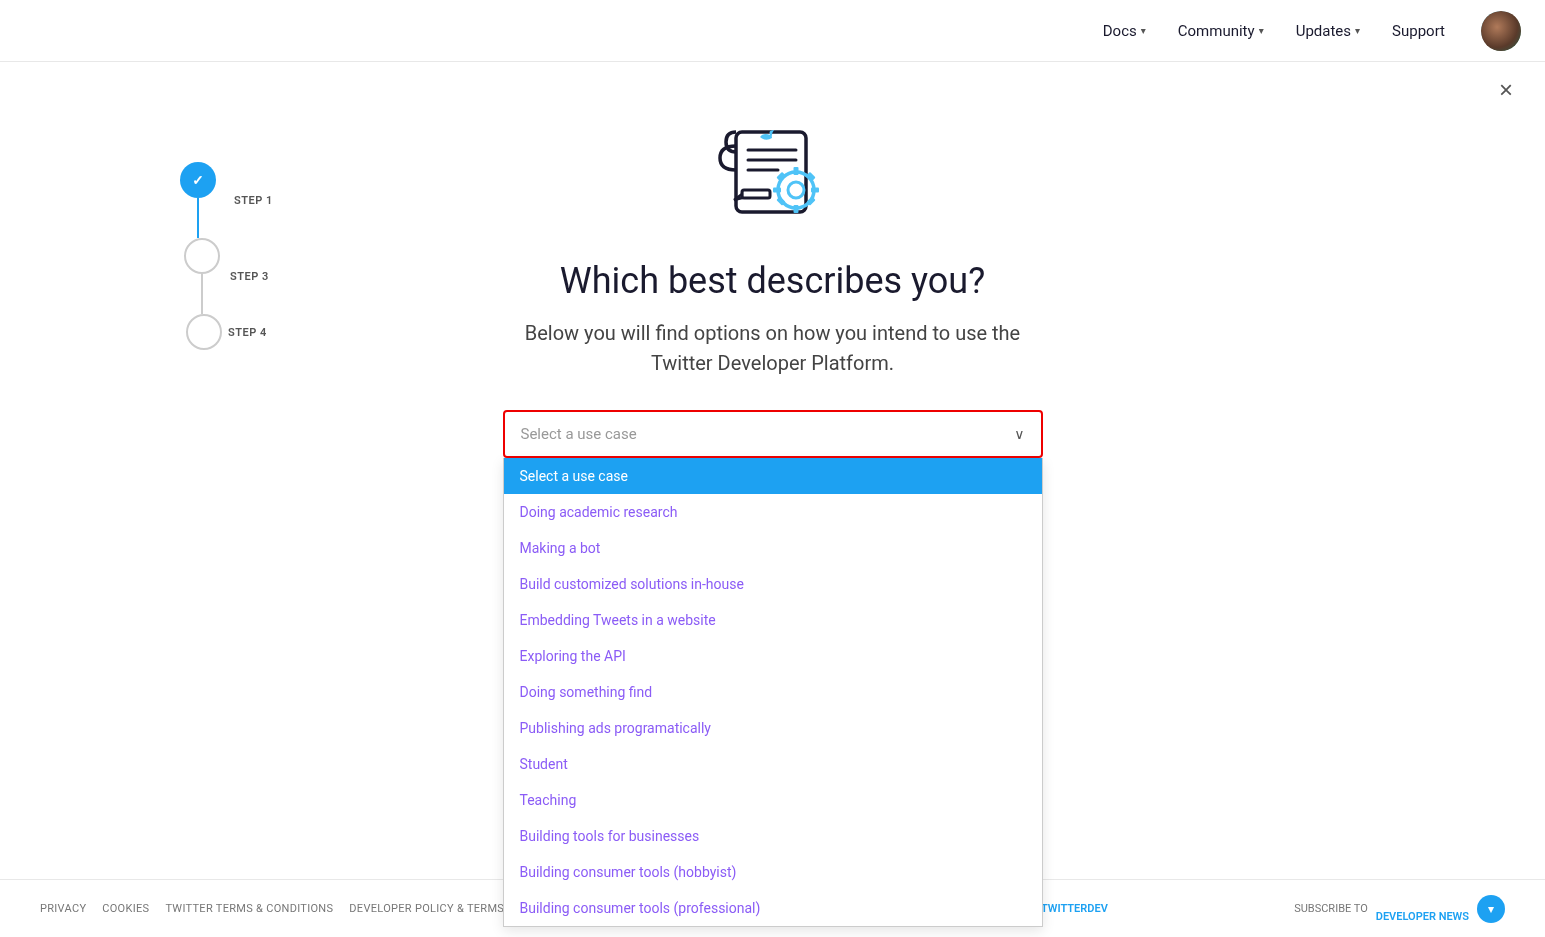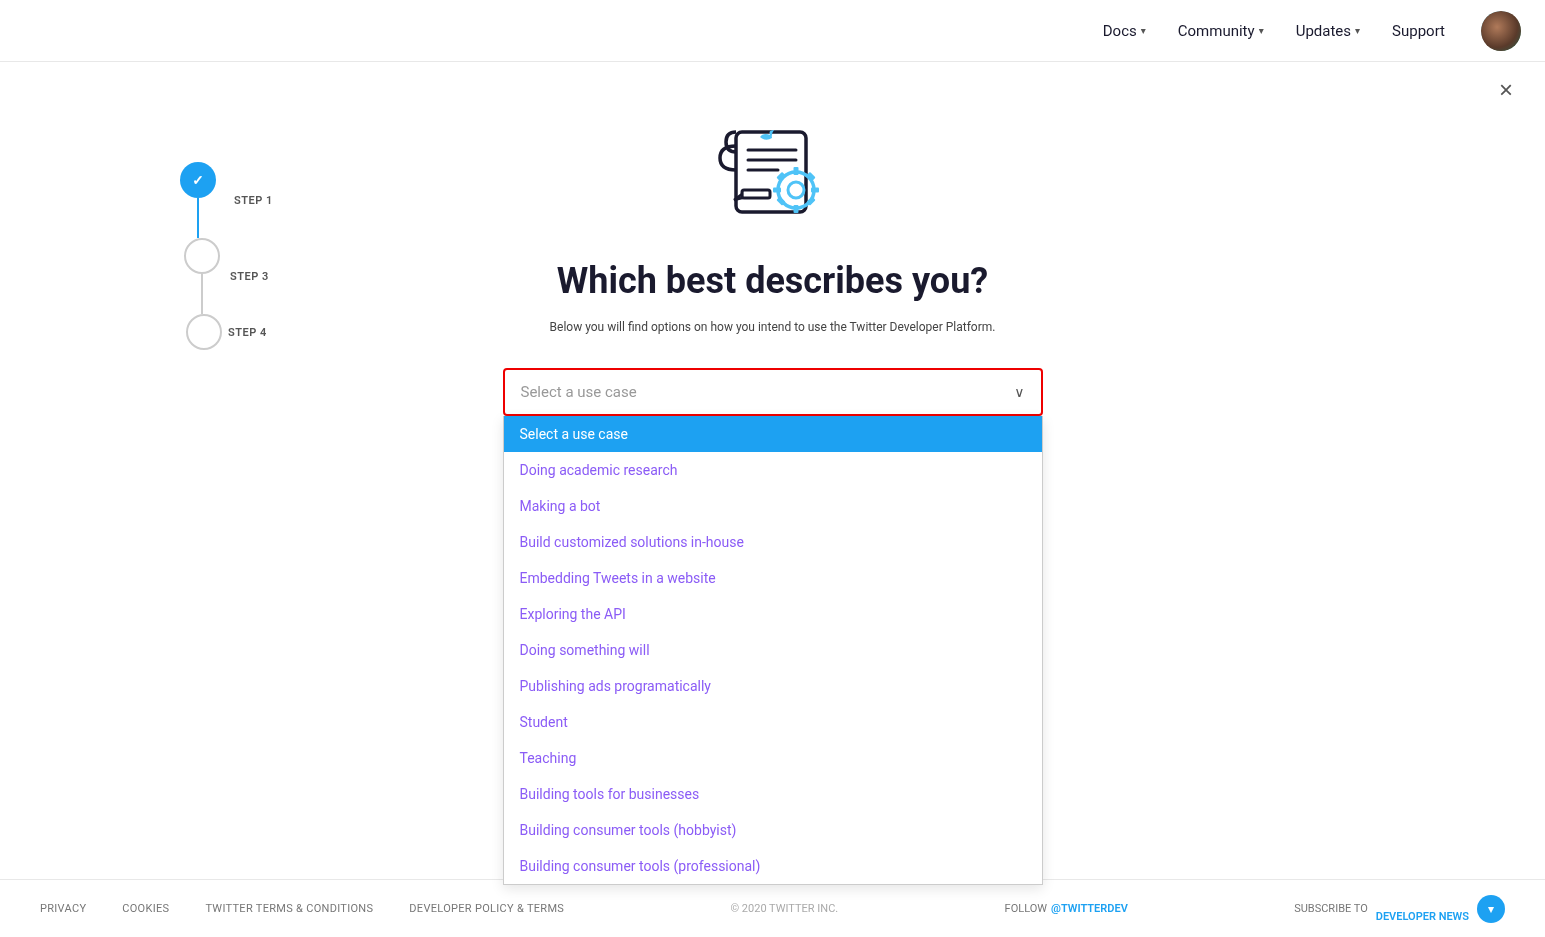--- a/index.html
+++ b/index.html
@@ -143,26 +143,26 @@
       margin-bottom: 24px;
     }
     .icon-svg-container {
       width: 130px;
       height: 130px;
     }
 
     
     .main-heading {
       font-size: 36px;
-      font-weight: 700;
+      font-weight: 400;
       color: #1a1a2e;
       margin-bottom: 16px;
     }
     .sub-text {
-      font-size: 12px;
+      font-size: 20px;
       color: #444;
       text-align: center;
       max-width: 540px;
       line-height: 1.5;
       margin-bottom: 32px;
     }
 
     
     .dropdown-container {
       width: 540px;
@@ -361,34 +361,34 @@
       <span class="dropdown-chevron">∨</span>
     </div>
     <div class="dropdown-list">
 
     <div class="dropdown-option selected">Select a use case</div>
         <div class="dropdown-option">Doing academic research</div>
         <div class="dropdown-option">Making a bot</div>
         <div class="dropdown-option">Build customized solutions in-house</div>
         <div class="dropdown-option">Embedding Tweets in a website</div>
         <div class="dropdown-option">Exploring the API</div>
-        <div class="dropdown-option">Doing something will</div>
+        <div class="dropdown-option">Doing something find</div>
         <div class="dropdown-option">Publishing ads programatically</div>
         <div class="dropdown-option">Student</div>
         <div class="dropdown-option">Teaching</div>
         <div class="dropdown-option">Building tools for businesses</div>
         <div class="dropdown-option">Building consumer tools (hobbyist)</div>
         <div class="dropdown-option">Building consumer tools (professional)</div>
       </div>
   </div>
 
 </main>
 
 <footer class="footer">
-  <div style="display:flex;gap:36px;">
+  <div style="display:flex;gap:16px;">
     <a class="footer-link">PRIVACY</a>
     <a class="footer-link">COOKIES</a>
     <a class="footer-link">TWITTER TERMS &amp; CONDITIONS</a>
     <a class="footer-link">DEVELOPER POLICY &amp; TERMS</a>
   </div>
   <span class="footer-center">© 2020 TWITTER INC.</span>
   <div class="footer-follow">
     <span>FOLLOW</span>
     <a class="footer-twitter-link">@TWITTERDEV</a>
   </div>

